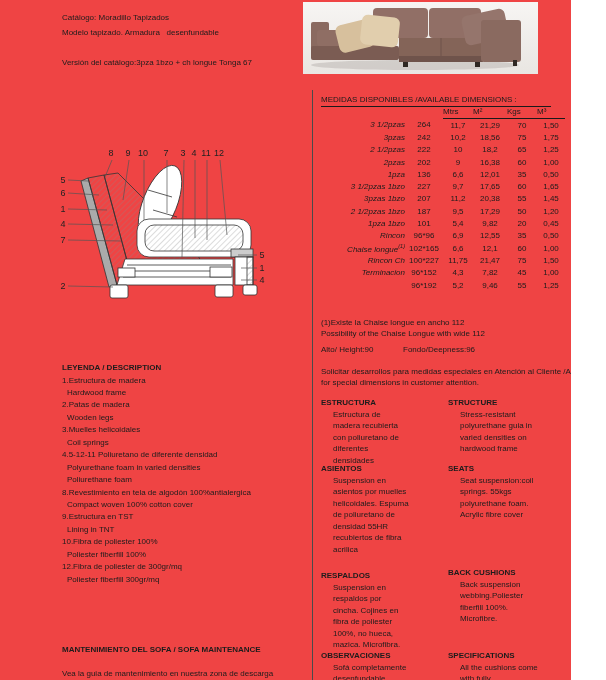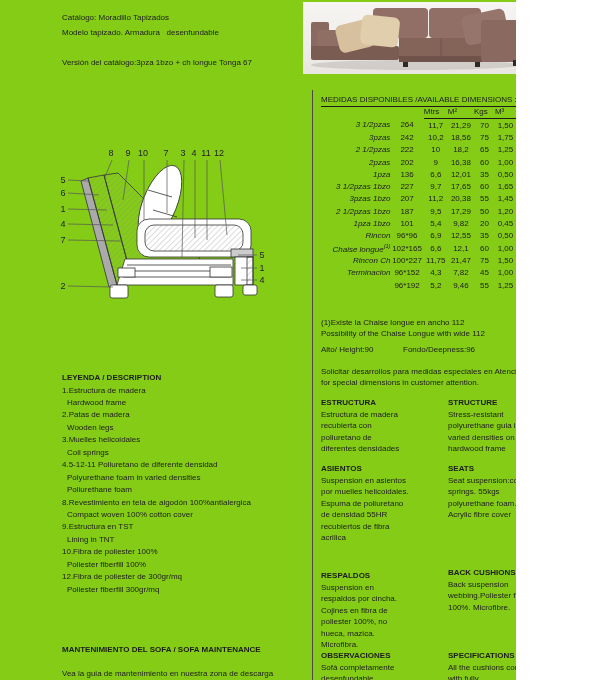--- a/index.html
+++ b/index.html
@@ -1,36 +1,36 @@
 <!DOCTYPE html>
 <html><head>
 <meta charset="utf-8">
 <style>
   html,body{margin:0;padding:0;background:#fff;}
-  .page{position:relative;width:516px;height:680px;background:#84cc16;overflow:hidden;
+  .page{position:relative;width:571px;height:680px;background:#ef4444;overflow:hidden;
         font-family:"Liberation Sans",sans-serif;font-size:8px;color:#1c1c1c;}
   .abs{position:absolute;}
   
   .hdr .ln{line-height:15px;white-space:pre-wrap;}
   .hdr .gap{height:15px;}
   
   .vrule{position:absolute;width:0;border-left:1px solid #4a4a4a;}
   
   .dim-title{font-weight:normal;border-bottom:1px solid #1a1a1a;padding-bottom:2px;width:230px;}
   table.dims{border-collapse:collapse;table-layout:fixed;font-size:8px;color:#1c1c1c;}
   .dims th,.dims td{padding:0;height:12.3px;vertical-align:middle;font-weight:normal;}
   .dims thead th{height:13px;text-align:left;}
   .dims thead th.u{border-bottom:1px solid #1a1a1a;}
   .dims td.lbl{text-align:right;white-space:nowrap;font-style:italic;}
   .dims td.num{text-align:center;white-space:nowrap;}
   .dims sup{font-size:5.5px;}
   .note .ln{line-height:11px;}
   .special{line-height:11px;}
   .sec .sec-title{font-weight:bold;line-height:11.5px;}
-  .sec .sec-body{line-height:11.5px;}
+  .sec .sec-body{line-height:11.5px;margin-left:12px;}
   
   .legend .ttl{font-weight:bold;line-height:12.5px;}
   .legend .es{line-height:12.45px;}
   .legend .en{line-height:12.45px;padding-left:5px;}
   
   .maint .ttl{font-weight:bold;line-height:11px;}
   .maint .bdy{line-height:11px;margin-top:13px;}
   
   .dnum{font-family:"Liberation Sans",sans-serif;font-size:9px;fill:#222;}
 </style>
@@ -329,21 +329,21 @@
         <text x="11" y="70" text-anchor="middle" class="dnum">1</text>
         <text x="11" y="85" text-anchor="middle" class="dnum">4</text>
         <text x="11" y="101" text-anchor="middle" class="dnum">7</text>
         <text x="11" y="147" text-anchor="middle" class="dnum">2</text>
         <text x="210" y="116" text-anchor="middle" class="dnum">5</text>
         <text x="210" y="129" text-anchor="middle" class="dnum">1</text>
         <text x="210" y="141" text-anchor="middle" class="dnum">4</text>
       </g>
   </svg>
 
-  <div class="abs legend" style="left:62px;top:372px;width:245px;">
+  <div class="abs legend" style="left:62px;top:362px;width:245px;">
     <div class="ttl">LEYENDA / DESCRIPTION</div>
     <div id="legend-items">
         <div class="es">1.Estructura de madera</div>
         <div class="en">Hardwood frame</div>
         <div class="es">2.Patas de madera</div>
         <div class="en">Wooden legs</div>
         <div class="es">3.Muelles helicoidales</div>
         <div class="en">Coil springs</div>
         <div class="es">4.5-12-11 Poliuretano de diferente densidad</div>
         <div class="en">Polyurethane foam in varied densities</div>

